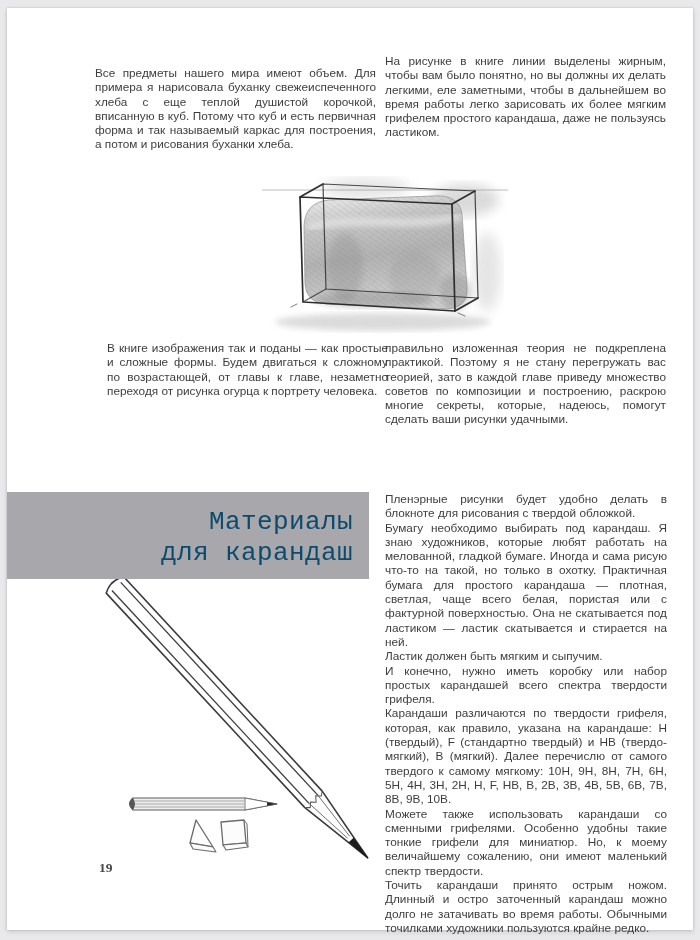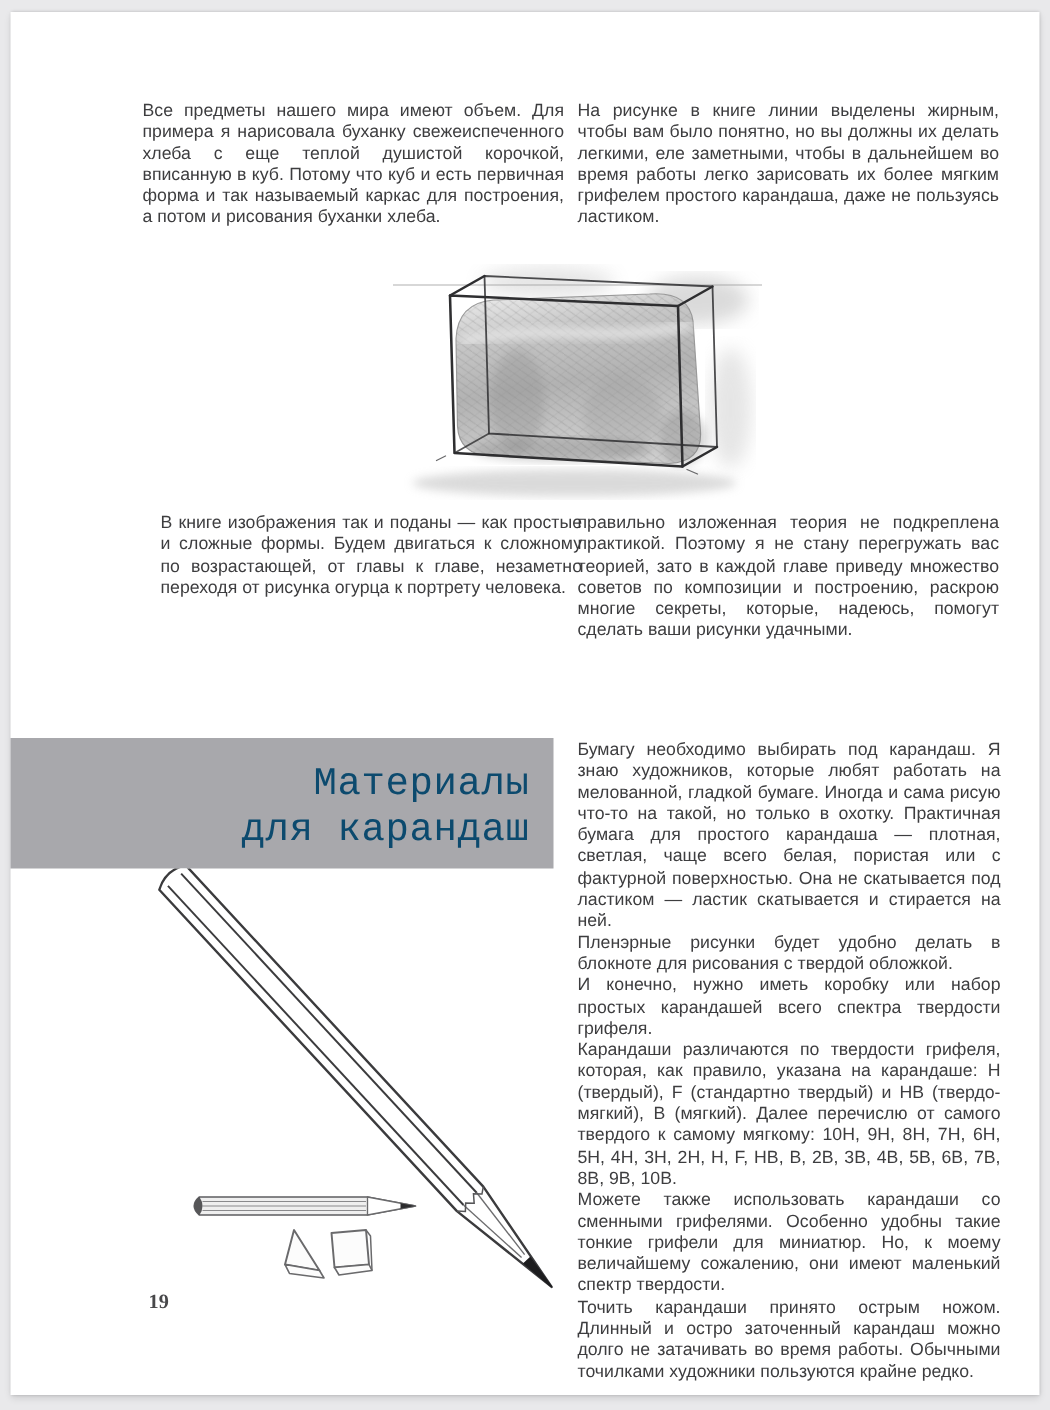--- a/index.html
+++ b/index.html
@@ -36,21 +36,21 @@
   }
 </style>
 </head>
 <body>
 
 <div class="page">
 
   <div class="col" style="left:88px;top:58px">
     <p>Все предметы нашего мира имеют объем. Для примера я нарисовала буханку свежеиспеченного хлеба с еще теплой душистой корочкой, вписанную в куб. Потому что куб и есть первичная форма и так называемый каркас для построения, а потом и рисования буханки хлеба.</p>
   </div>
-  <div class="col" style="left:378px;top:58px">
+  <div class="col" style="left:378px;top:46px">
     <p>На рисунке в книге линии выделены жирным, чтобы вам было понятно, но вы должны их делать легкими, еле заметными, чтобы в дальнейшем во время работы легко зарисовать их более мягким грифелем простого карандаша, даже не пользуясь ластиком.</p>
   </div>
 
   <svg class="fig" style="left:248px;top:164px" width="260" height="165" viewBox="0 0 260 165">
     <defs>
       <linearGradient id="loaf" x1="0" y1="0" x2="0.25" y2="1">
         <stop offset="0" stop-color="#f0f0f0"></stop>
         <stop offset="0.28" stop-color="#c7c7c7"></stop>
         <stop offset="0.6" stop-color="#b2b2b2"></stop>
         <stop offset="1" stop-color="#cfcfcf"></stop>
@@ -108,22 +108,23 @@
   <div class="col" style="left:378px;top:333px">
     <p>правильно изложенная теория не подкреплена практикой. Поэтому я не стану перегружать вас теорией, зато в каждой главе приведу множество советов по композиции и построению, раскрою многие секреты, которые, надеюсь, помогут сделать ваши рисунки удачными.</p>
   </div>
 
   <div class="banner">
     <div>Материалы</div>
     <div>для карандаш</div>
   </div>
 
   <div class="col" style="left:378px;top:484px;width:282px">
+    <p>Пленэрные рисунки будет удобно делать в блокноте для рисования с твердой обложкой.</p>
     <p>Бумагу необходимо выбирать под карандаш. Я знаю художников, которые любят работать на мелованной, гладкой бумаге. Иногда и сама рисую что-то на такой, но только в охотку. Практичная бумага для простого карандаша — плотная, светлая, чаще всего белая, пористая или с фактурной поверхностью. Она не скатывается под ластиком — ластик скатывается и стирается на ней.</p>
-    <p>Пленэрные рисунки будет удобно делать в блокноте для рисования с твердой обложкой.</p>
+    <p>Ластик должен быть мягким и сыпучим.</p>
     <p>И конечно, нужно иметь коробку или набор простых карандашей всего спектра твердости грифеля.</p>
     <p>Карандаши различаются по твердости грифеля, которая, как правило, указана на карандаше: Н (твердый), F (стандартно твердый) и НВ (твердо-мягкий), В (мягкий). Далее перечислю от самого твердого к самому мягкому: 10H, 9H, 8H, 7H, 6H, 5H, 4H, 3H, 2H, H, F, HB, B, 2B, 3B, 4B, 5B, 6B, 7B, 8B, 9B, 10B.</p>
     <p>Можете также использовать карандаши со сменными грифелями. Особенно удобны такие тонкие грифели для миниатюр. Но, к моему величайшему сожалению, они имеют маленький спектр твердости.</p>
     <p>Точить карандаши принято острым ножом. Длинный и остро заточенный карандаш можно долго не затачивать во время работы. Обычными точилками художники пользуются крайне редко.</p>
   </div>
 
   <svg class="fig" style="left:48px;top:571px" width="335" height="312" viewBox="0 0 335 312">
 
     <g transform="rotate(47.2 60 6)">
       <path d="M 60,-6 L 352,-6 L 432,6 L 352,18 L 60,18 Q 53,6 60,-6 Z" fill="#ffffff" stroke="#3b3b3d" stroke-width="1.6" stroke-linejoin="round"></path>

